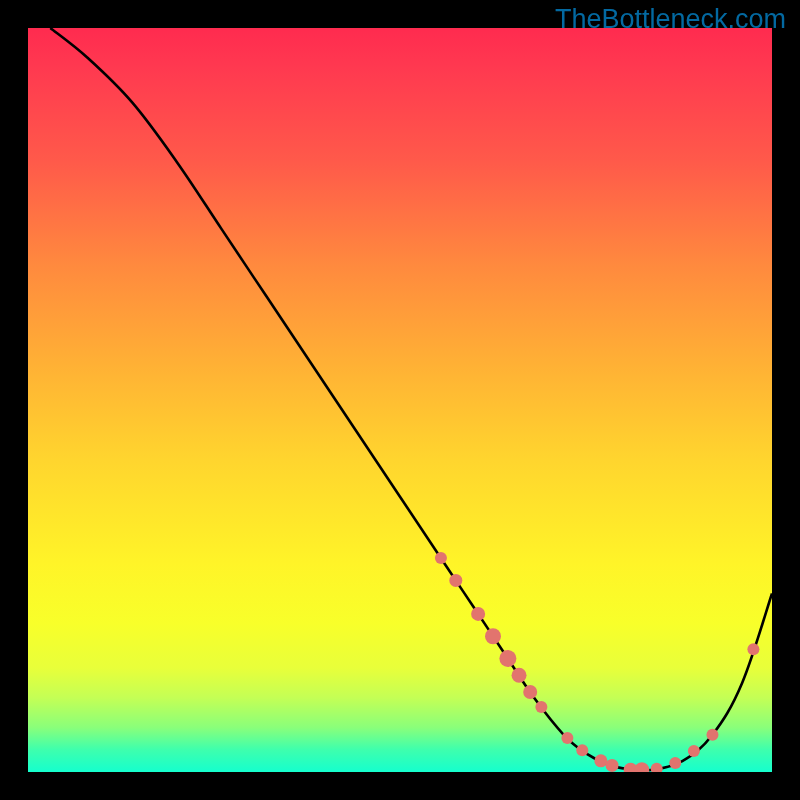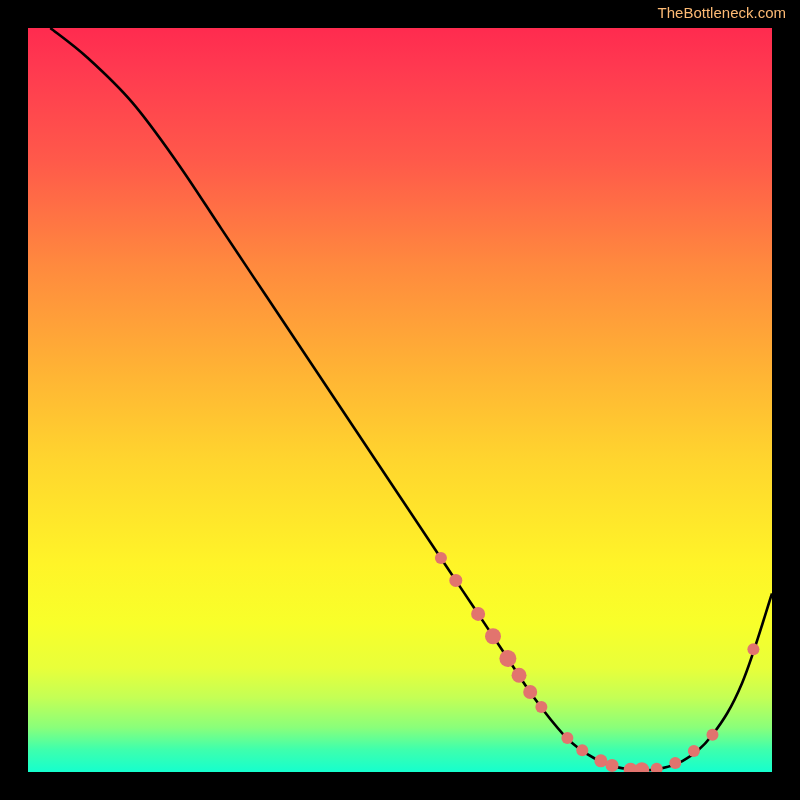--- a/index.html
+++ b/index.html
@@ -7,22 +7,22 @@
     width: 800px;
     height: 800px;
     background: #000;
     position: relative;
     font-family: Arial, sans-serif;
   }
   .watermark {
     position: absolute;
     top: 4px;
     right: 14px;
-    color: #fdba74;
-    font-size: 15px;
+    color: #0369a1;
+    font-size: 27px;
     font-weight: 500;
     z-index: 10;
   }
   .plot-area {
     position: absolute;
     top: 28px;
     left: 28px;
     width: 744px;
     height: 744px;
     background: linear-gradient(to bottom,

